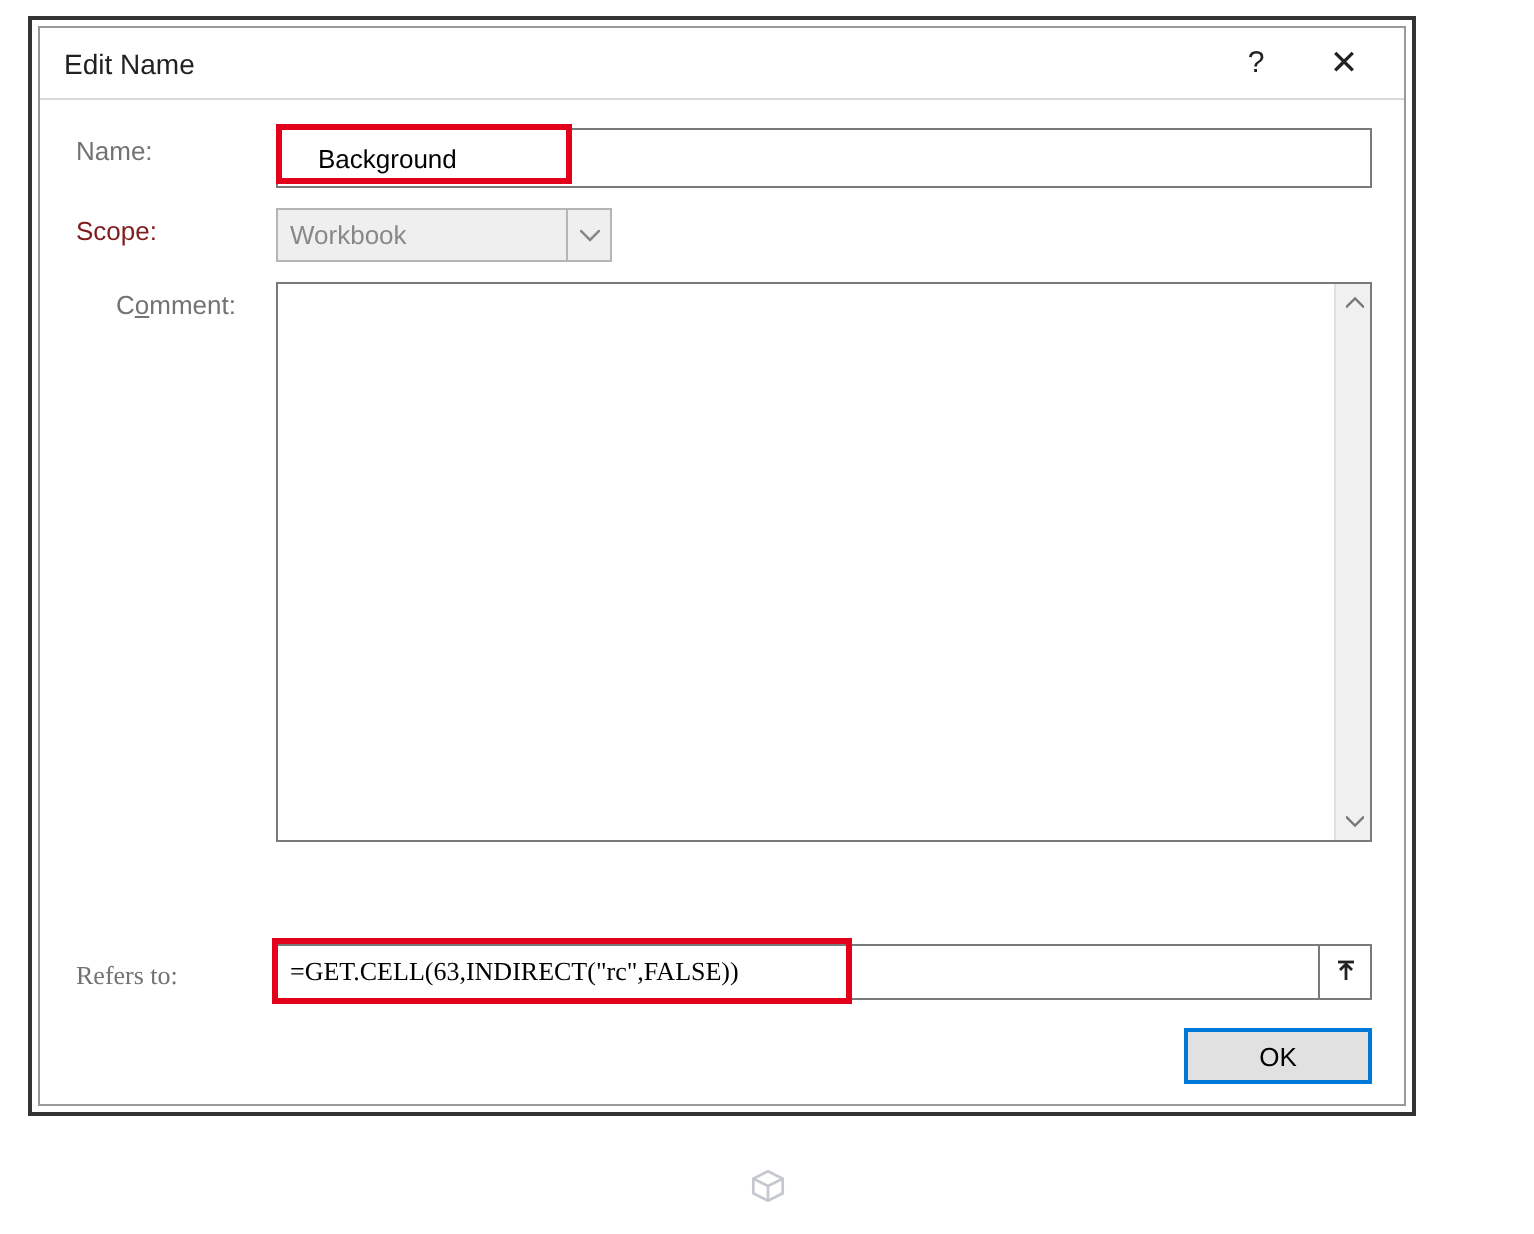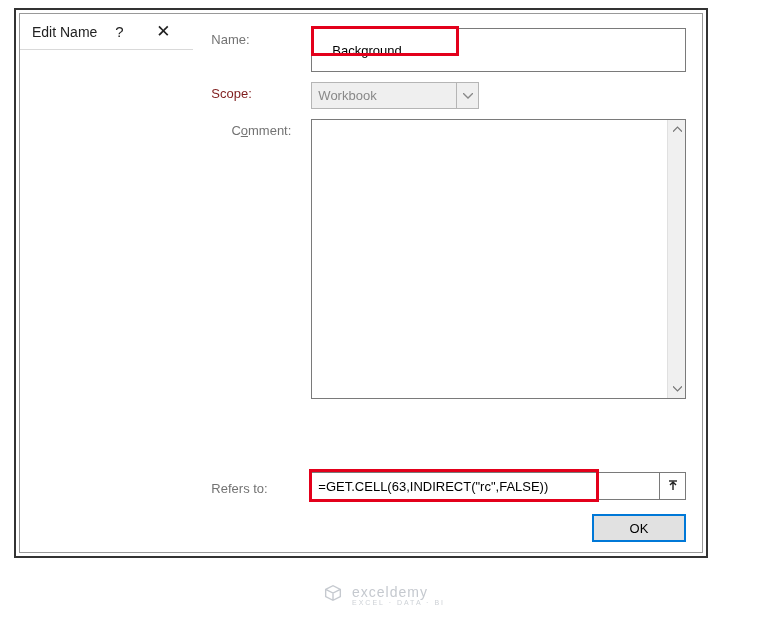--- a/index.html
+++ b/index.html
@@ -22,21 +22,21 @@
     }
     .dialog {
       position: absolute;
       left: 3px;
       top: 3px;
       width: 684px;
       height: 540px;
       border: 1px solid #999;
       background: #fff;
       display: flex;
-      flex-direction: row;
+      flex-direction: column;
     }
     .titlebar {
       height: 36px;
       display: flex;
       align-items: center;
       padding: 0 8px 0 12px;
       border-bottom: 1px solid #d9d9d9;
     }
     .titlebar-title {
       flex: 1;
@@ -76,21 +76,21 @@
       width: 100%;
       height: 26px;
       border: 1px solid #7a7a7a;
       padding: 0 6px;
       font-family: inherit;
       font-size: 13px;
       background: #fff;
       outline: none;
     }
     .name-input {
-      height: 44px;
+      height: 30px;
       padding-left: 20px;
     }
     .name-highlight {
       position: relative;
       display: inline-block;
       width: 100%;
     }
     .red-box-name {
       position: absolute;
       left: 0;
@@ -153,20 +153,21 @@
       justify-content: center;
       color: #666;
     }
     .scroll-arrow.up { top: 0; }
     .scroll-arrow.down { bottom: 0; }
     .scroll-arrow svg { width: 9px; height: 6px; }
     .refers-row {
       display: flex;
       align-items: center;
       margin-top: 4px;
+      font-family: Liberation Serif, serif;
     }
     .refers-input-wrap {
       flex: 1;
       position: relative;
       display: flex;
     }
     .refers-input {
       flex: 1;
       height: 28px;
       border: 1px solid #7a7a7a;
@@ -333,17 +334,13 @@
 
   </div>
 </div>
 
 <div class="watermark">
   <span class="watermark-icon">
     <svg viewBox="0 0 24 24">
         <path d="M4 8 L12 4 L20 8 L20 16 L12 20 L4 16 Z M4 8 L12 12 L20 8 M12 12 L12 20" fill="none" stroke="#c5c9cf" stroke-width="1.5"></path>
       </svg>
   </span>
-  <span class="watermark-text">
-    <span>exceldemy</span>
-    <span class="watermark-sub">EXCEL · DATA · BI</span>
-  </span>
 </div>
 
 </body></html>

